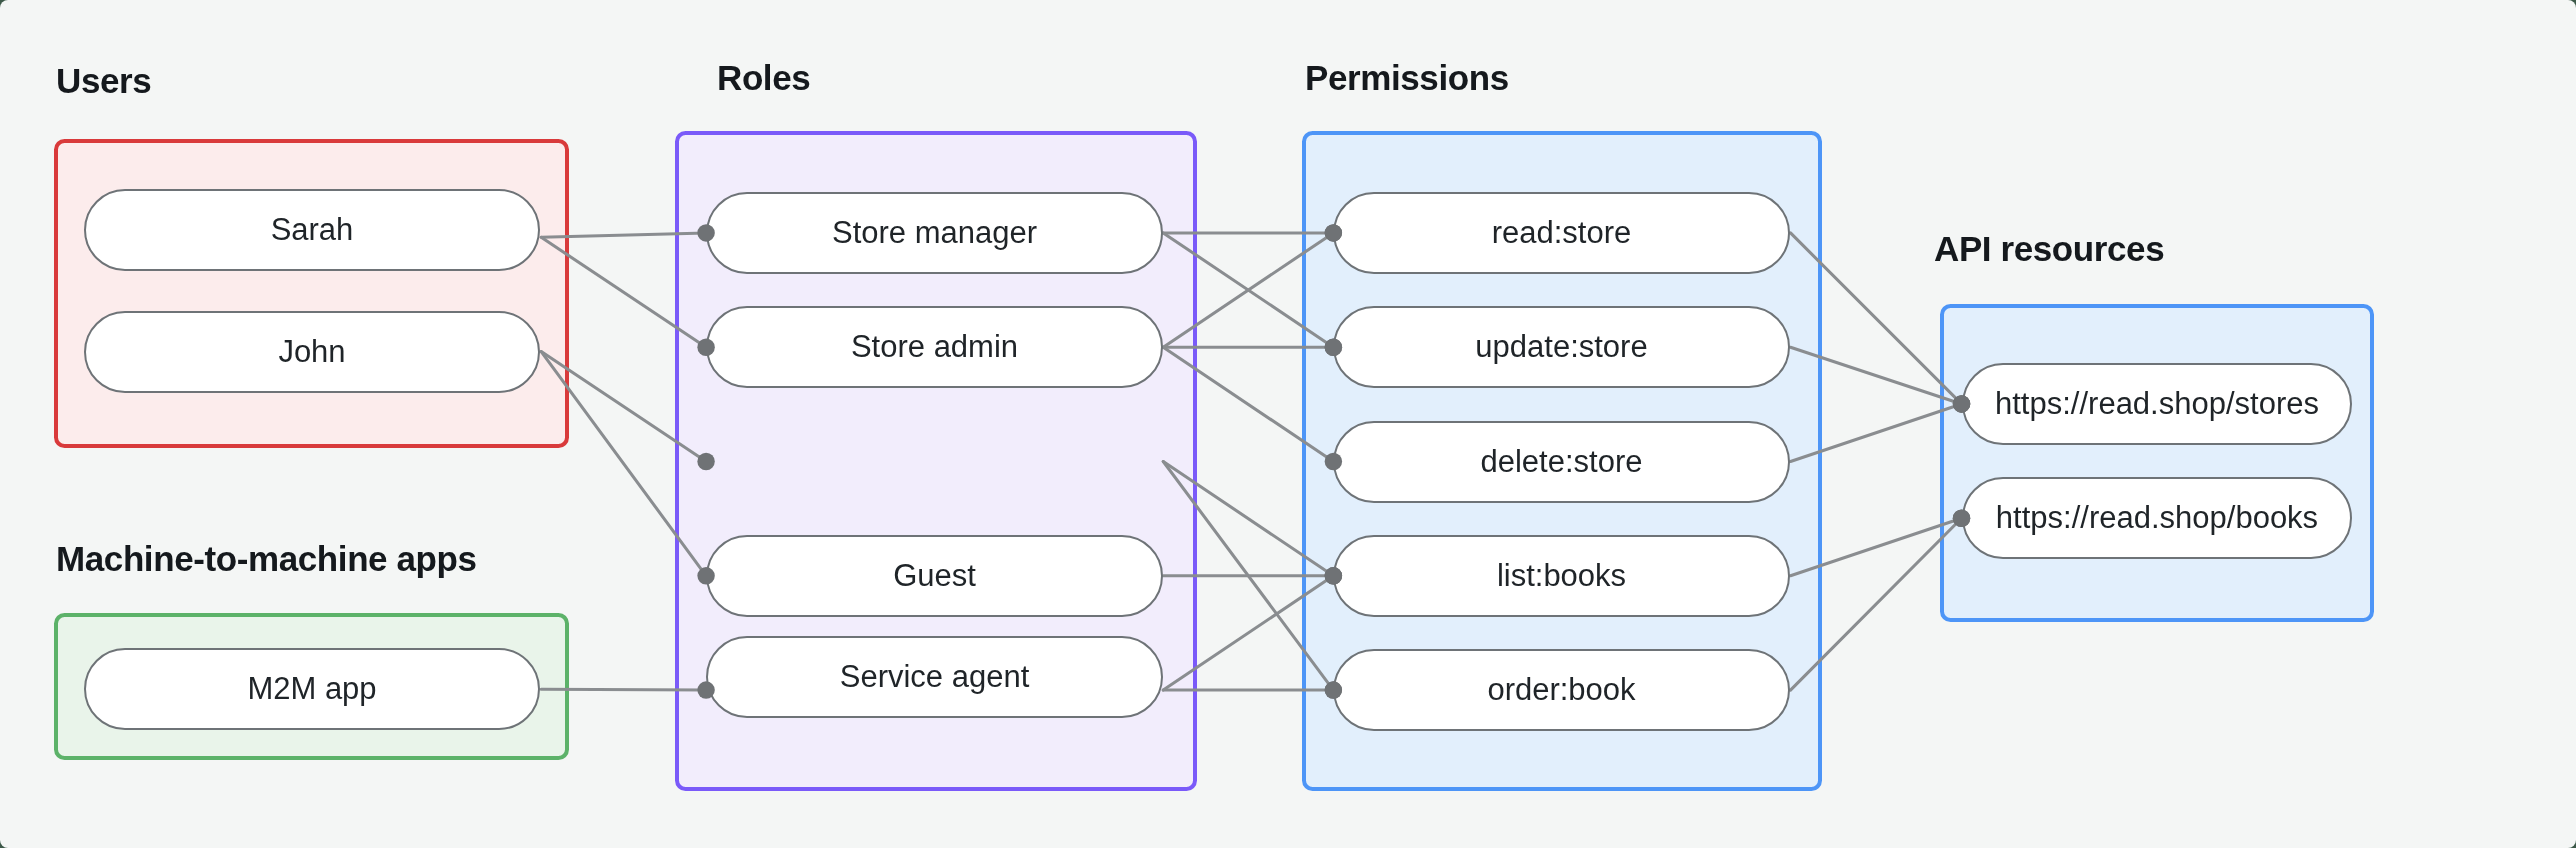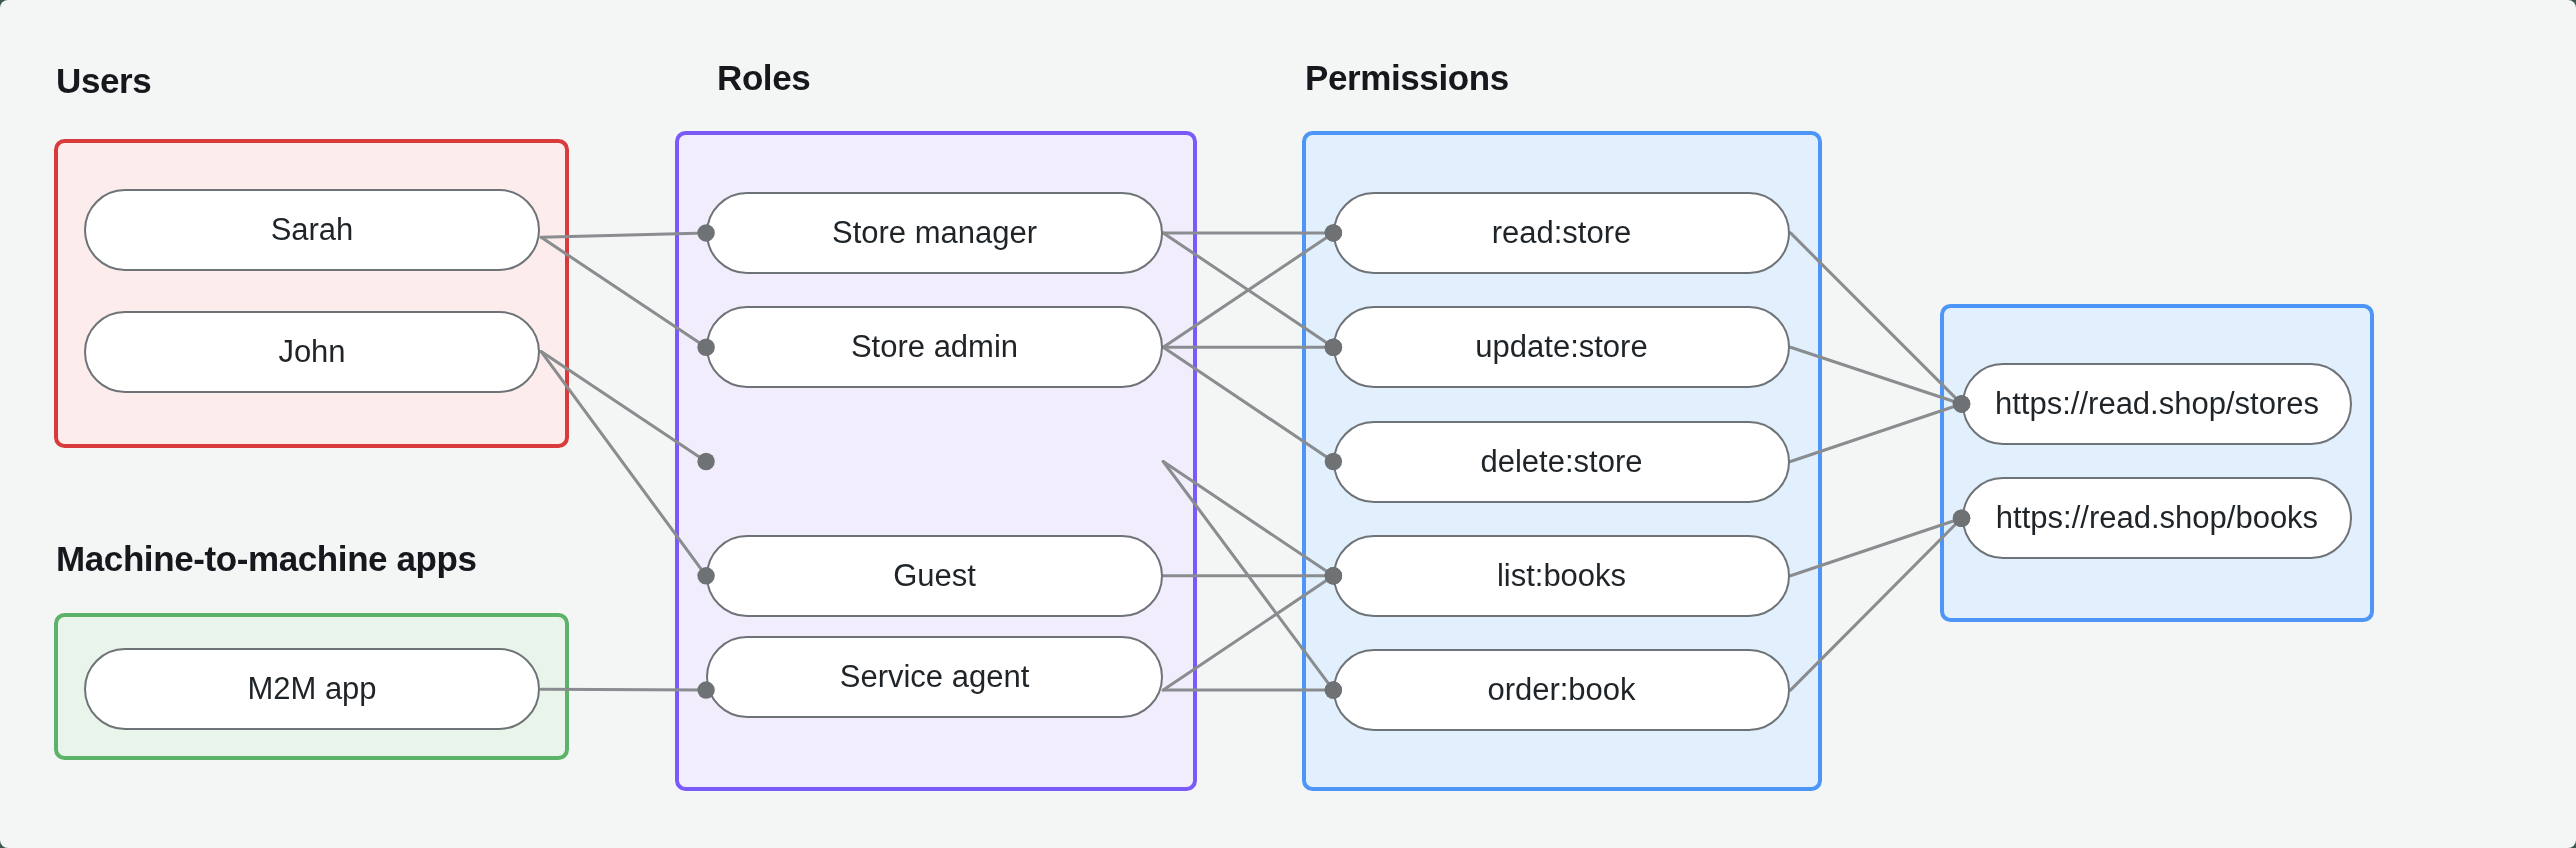--- a/index.html
+++ b/index.html
@@ -54,20 +54,21 @@
   <div class="group-box" style="left: 54px; top: 139px; width: 515px; height: 309px; border-color: rgb(217, 58, 59); background: rgb(252, 236, 236);"></div>
   <div class="group-box" style="left: 54px; top: 613px; width: 515px; height: 147px; border-color: rgb(92, 178, 105); background: rgb(233, 244, 234);"></div>
   <div class="group-box" style="left: 675px; top: 131px; width: 522px; height: 660px; border-color: rgb(122, 90, 249); background: rgb(242, 237, 252);"></div>
   <div class="group-box" style="left: 1302px; top: 131px; width: 520px; height: 660px; border-color: rgb(77, 149, 247); background: rgb(226, 239, 252);"></div>
   <div class="group-box" style="left: 1940px; top: 304px; width: 434px; height: 318px; border-color: rgb(77, 149, 247); background: rgb(226, 239, 252);"></div>
 
   <div class="group-title" style="left:56px;top:61px;">Users</div>
   <div class="group-title" style="left:56px;top:539px;">Machine-to-machine apps</div>
   <div class="group-title" style="left:677px;top:58px;margin-left:40px;">Roles</div>
   <div class="group-title" style="left:1305px;top:58px;">Permissions</div>
+  <div class="group-title" style="left:1934px;top:229px;">API resources</div>
 
   <div class="pill" style="left:84px;top:189px;width:456px;">Sarah</div>
   <div class="pill" style="left:84px;top:311px;width:456px;">John</div>
   <div class="pill" style="left:84px;top:648px;width:456px;">M2M app</div>
 
   <div class="pill" style="left:706px;top:192px;width:457px;">Store manager</div>
   <div class="pill" style="left:706px;top:306px;width:457px;text-align:right;">Store admin</div>
   <div class="pill" style="left:706px;top:535px;width:457px;">Guest</div>
   <div class="pill" style="left:706px;top:636px;width:457px;">Service agent</div>
 

